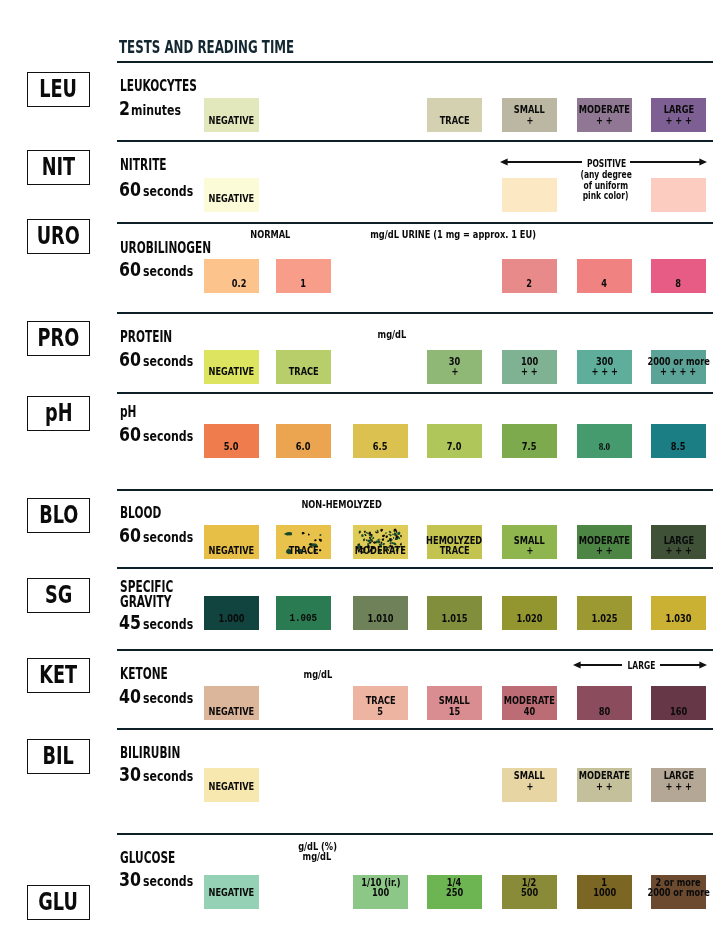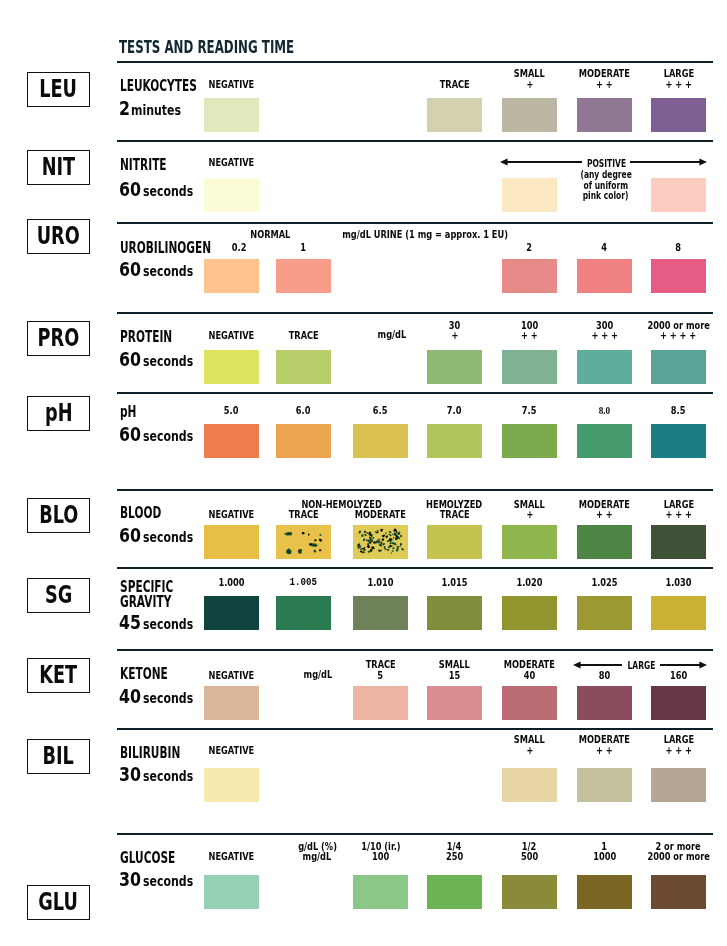--- a/index.html
+++ b/index.html
@@ -26,21 +26,21 @@
   .test-name{position:absolute;left:120px;font-weight:bold;font-size:15.3px;
              line-height:13px;white-space:nowrap;}
   .test-time{position:absolute;left:119px;font-weight:bold;font-size:19.5px;
              line-height:14px;white-space:nowrap;}
   .test-time .num{display:inline-block;}
   .test-time .unit{font-size:14px;display:inline-block;margin-left:0px;}
 
   .swatch{position:absolute;width:55px;height:34px;}
 
   .col-head{position:absolute;text-align:center;font-weight:bold;font-size:10.2px;
-            line-height:10.3px;white-space:nowrap;}
+            line-height:10.3px;white-space:nowrap;margin-top:36px;}
   .grp-head{position:absolute;text-align:center;font-weight:bold;font-size:10.2px;
             line-height:10.3px;white-space:nowrap;}
 
   .annot{position:absolute;}
   .annot-label{position:absolute;text-align:center;font-weight:bold;font-size:10.5px;
                line-height:10px;white-space:nowrap;}
   .annot-sub{position:absolute;text-align:center;font-weight:bold;font-size:10.5px;
              line-height:10.7px;white-space:nowrap;}
   .speck{position:absolute;left:0;top:0;width:55px;height:34px;}
 </style>
@@ -175,21 +175,21 @@
       </div>
       <div class="swatch" style="left: 577px; top: 259.2px; background: rgb(240, 130, 130);"></div>
       <div class="col-head" style="left: 557px; width: 95px; top: 243.25px;">
         <div><span class="cx" style="transform: scaleX(0.9);">4</span></div>
       </div>
       <div class="swatch" style="left: 651px; top: 259.2px; background: rgb(231, 92, 133);"></div>
       <div class="col-head" style="left: 631px; width: 95px; top: 243.25px;">
         <div><span class="cx" style="transform: scaleX(0.9);">8</span></div>
       </div>
       <div class="grp-head" style="left: 150px; width: 240px; top: 230.4px;"><span class="cx" style="transform: scaleX(0.9);">NORMAL</span></div>
-      <div class="grp-head" style="left: 305px; width: 240px; top: 230px;"><span class="cx" style="transform: scaleX(0.9);">mg/dL URINE (1 mg = approx. 1 EU)</span></div>
+      <div class="grp-head" style="left: 305px; width: 240px; top: 230px; text-align: right;"><span class="cx" style="transform: scaleX(0.9);">mg/dL URINE (1 mg = approx. 1 EU)</span></div>
       <div class="test-name" style="top: 331.2px;"><span class="cx" style="transform: scaleX(0.77); transform-origin: left center;">PROTEIN</span></div>
       <div class="test-time" style="top: 353.4px;"><span class="num"><span class="cx" style="transform: scaleX(0.9); transform-origin: left center;">60</span></span><span class="unit"><span class="cx" style="transform: scaleX(0.87); transform-origin: left center;">seconds</span></span></div>
       <div class="swatch" style="left: 204px; top: 349.5px; background: rgb(221, 228, 96);"></div>
       <div class="col-head" style="left: 184px; width: 95px; top: 331.15px;">
         <div><span class="cx" style="transform: scaleX(0.9);">NEGATIVE</span></div>
       </div>
       <div class="swatch" style="left: 276px; top: 349.5px; background: rgb(183, 206, 106);"></div>
       <div class="col-head" style="left: 256px; width: 95px; top: 331.15px;">
         <div><span class="cx" style="transform: scaleX(0.9);">TRACE</span></div>
       </div>

